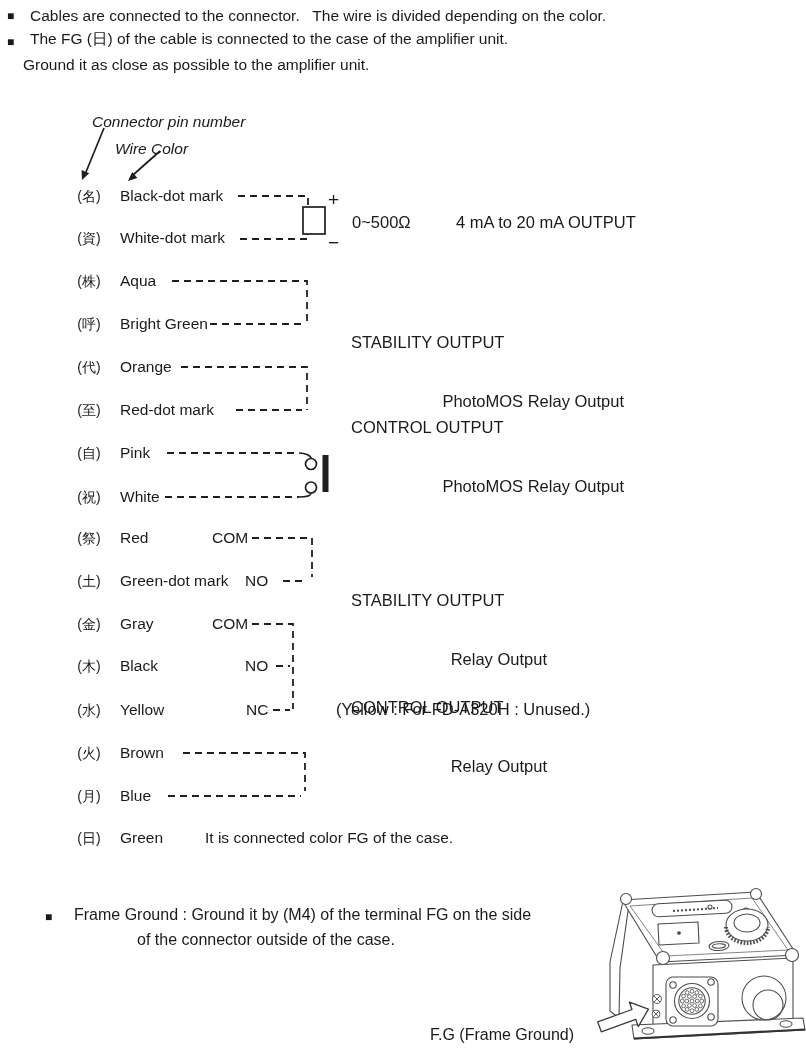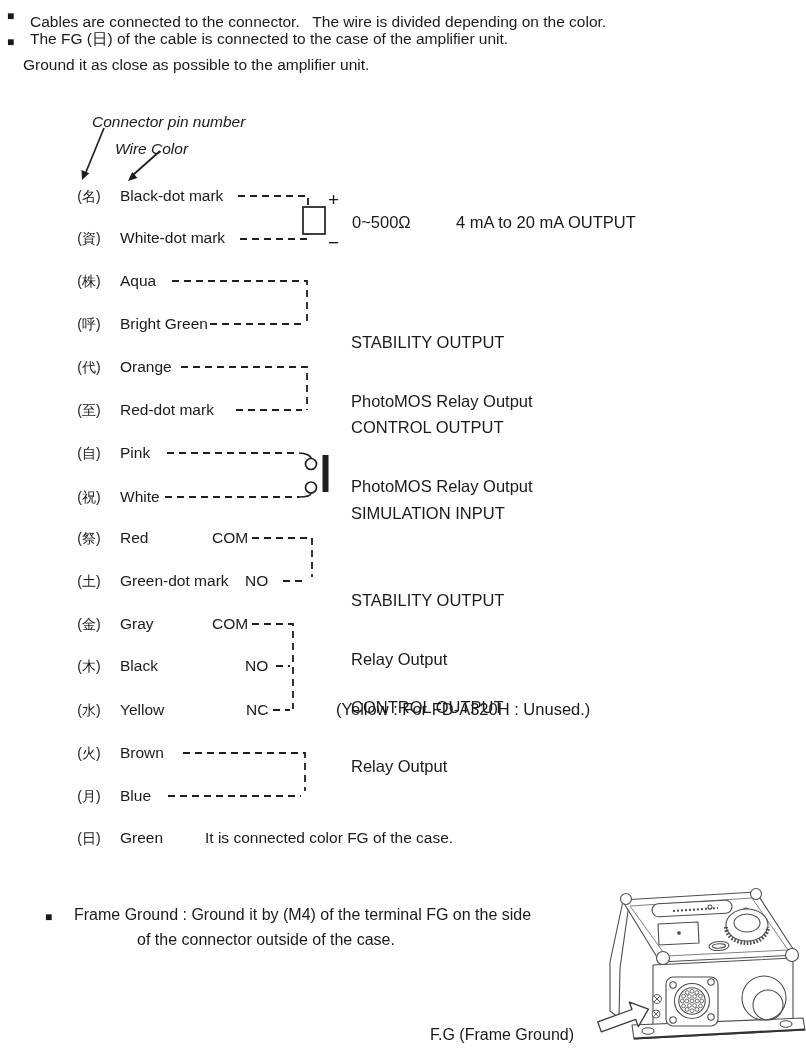--- a/index.html
+++ b/index.html
@@ -7,36 +7,36 @@
         font-family:"Liberation Sans","DejaVu Sans",sans-serif;color:#1a1a1a;}
   .t{position:absolute;font-size:15.5px;line-height:20px;white-space:pre;}
   .bullet{font-size:12px;line-height:18px;}
   .hdr{position:absolute;font-size:15.5px;line-height:19px;white-space:pre;font-style:italic;}
   .row{position:absolute;left:0;width:806px;height:20px;}
   .pin{position:absolute;left:74px;width:30px;text-align:center;font-size:14px;line-height:20px;white-space:pre;}
   .wire{position:absolute;left:120px;font-size:15.5px;line-height:20px;white-space:pre;}
   .term{position:absolute;font-size:15.5px;line-height:20px;white-space:pre;}
   .fgnote{position:absolute;left:205px;font-size:15.5px;line-height:20px;white-space:pre;}
   .sig{position:absolute;font-size:16.5px;line-height:19.5px;white-space:pre;}
-  .sig .sub{}
+  .sig .sub{text-align:right;}
   .an{position:absolute;font-size:16.5px;line-height:20px;white-space:pre;text-align:right;}
   svg{position:absolute;left:0;top:0;}
   svg.amp{left:560px;top:878px;}
   .wires path.d{stroke:#1f1f1f;stroke-width:1.8;fill:none;stroke-dasharray:7 5;}
   .wires path.s{stroke:#1f1f1f;stroke-width:1.7;fill:none;}
   .wires .sym{font-family:"Liberation Sans","DejaVu Sans",sans-serif;font-size:19px;fill:#1a1a1a;}
   .amp *{vector-effect:non-scaling-stroke;}
 </style>
 </head>
 <body>
 
 <div class="page">
 
   <span class="t bullet" style="left:7px;top:7px">■</span>
-  <span class="t" style="left:30px;top:12px">Cables are connected to the connector.   The wire is divided depending on the color.</span>
+  <span class="t" style="left:30px;top:6px">Cables are connected to the connector.   The wire is divided depending on the color.</span>
   <span class="t bullet" style="left:7px;top:33px">■</span>
   <span class="t" style="left:30px;top:29px">The FG (日) of the cable is connected to the case of the amplifier unit.</span>
   <span class="t" style="left:23px;top:55px">Ground it as close as possible to the amplifier unit.</span>
 
   <span class="hdr" style="left:92px;top:112px">Connector pin number</span>
   <span class="hdr" style="left:115px;top:139px">Wire Color</span>
 
   <div class="row" style="top:186px">
       <span class="pin">(名)</span>
       <span class="wire">Black-dot mark</span>
@@ -111,23 +111,20 @@
   <span class="an" style="left:352px;top:212px">0~500Ω</span>
   <span class="an" style="left:456px;top:212px">4 mA to 20 mA OUTPUT</span>
 
   <div class="sig" style="left:351px;top:294px;width:273px">
     <div>STABILITY OUTPUT</div>
     <div class="sub">PhotoMOS Relay Output</div>
   </div>
   <div class="sig" style="left:351px;top:379px;width:273px">
     <div>CONTROL OUTPUT</div>
     <div class="sub">PhotoMOS Relay Output</div>
-  </div>
-  <div class="sig" style="left:351px;top:465px">
-    <div>SIMULATION INPUT</div>
   </div>
   <div class="sig" style="left:351px;top:552px;width:196px">
     <div>STABILITY OUTPUT</div>
     <div class="sub">Relay Output</div>
   </div>
   <div class="sig" style="left:351px;top:659px;width:196px">
     <div>CONTROL OUTPUT</div>
     <div class="sub">Relay Output</div>
   </div>
   <span class="an" style="left:336px;top:699px">(Yellow : For FD-A320H : Unused.)</span>

